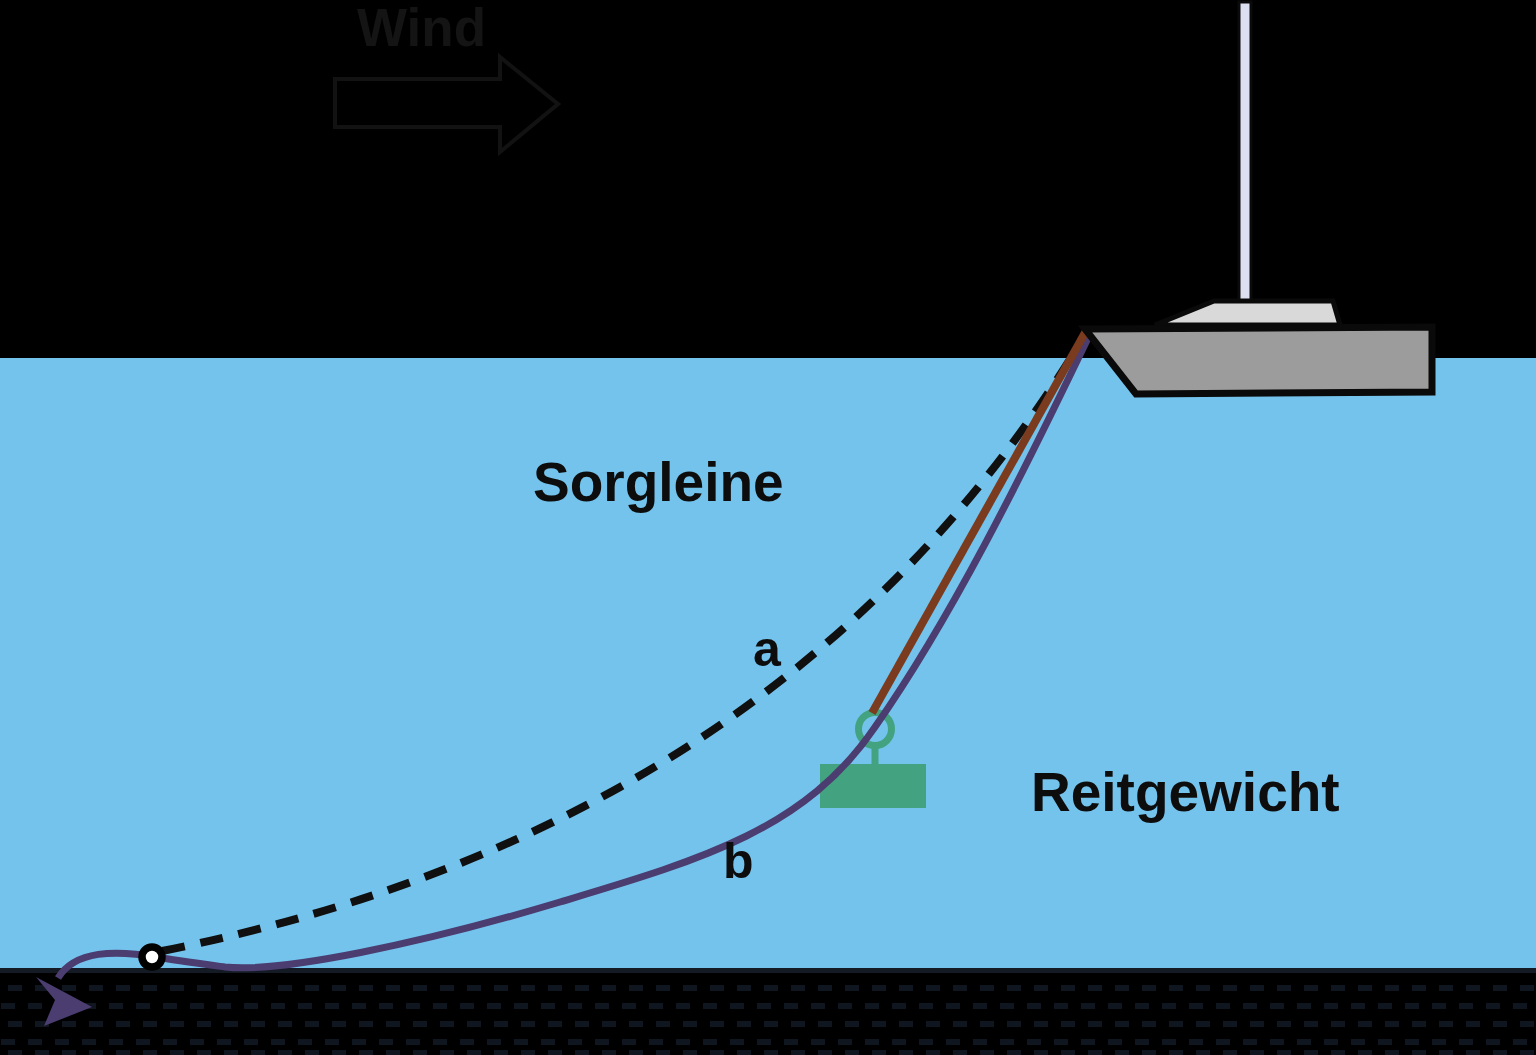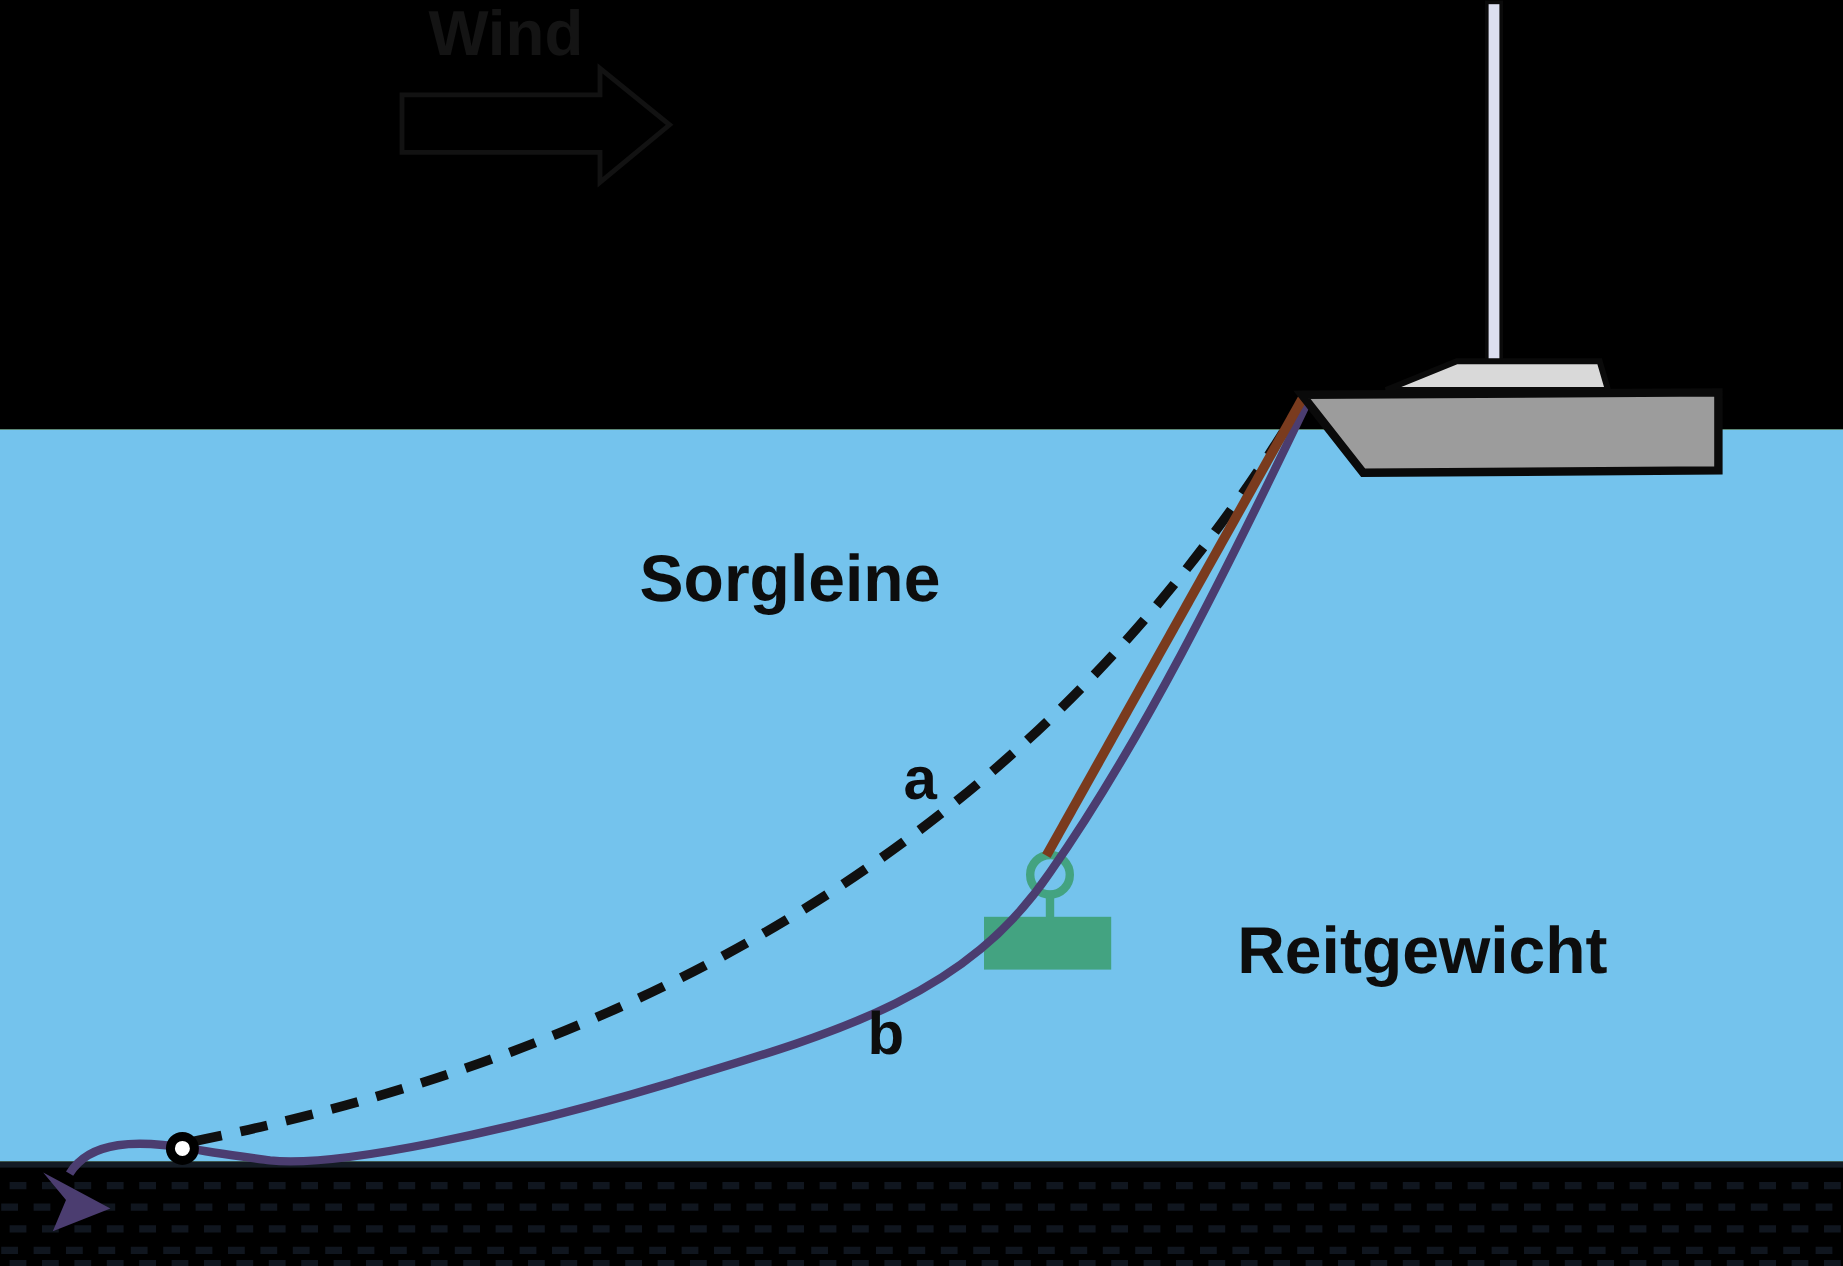--- a/index.html
+++ b/index.html
@@ -1,20 +1,20 @@
 <!DOCTYPE html>
 <html><head>
 <meta charset="utf-8">
 <style>
   html, body { margin: 0; padding: 0; background: #000; }
   .stage {
     position: relative;
     width: 1536px;
     height: 1055px;
-    background: #bef264;
+    background: #ec4899;
     overflow: hidden;
   }
   .stage svg { position: absolute; inset: 0; display: block; }
   text {
     font-family: "Liberation Sans", "DejaVu Sans", sans-serif;
     font-weight: 600;
     fill: #0d0d0d;
   }
   text.dim { fill: #141414; }
 </style>

